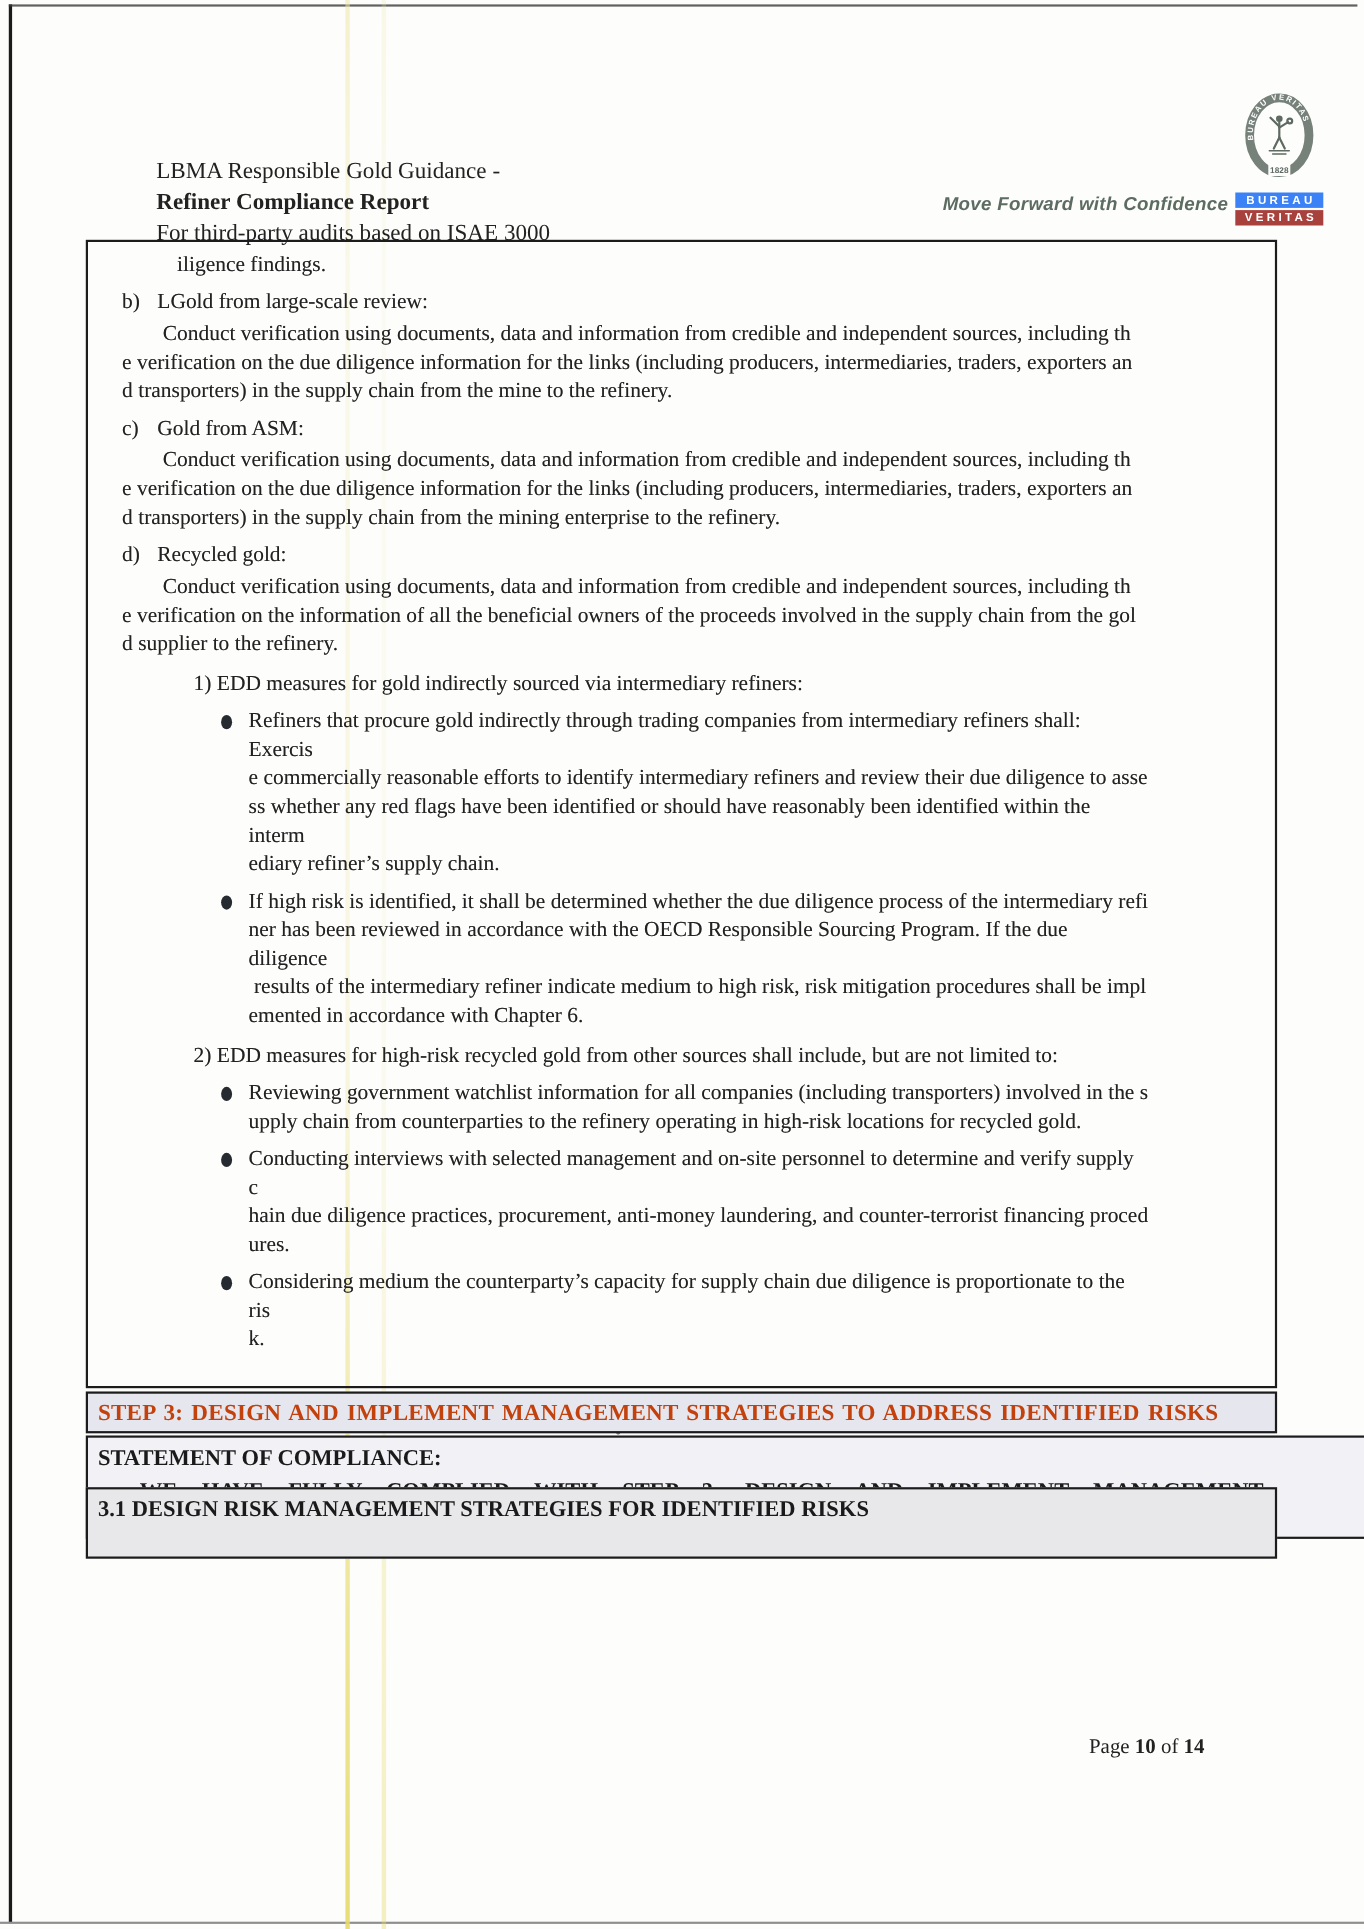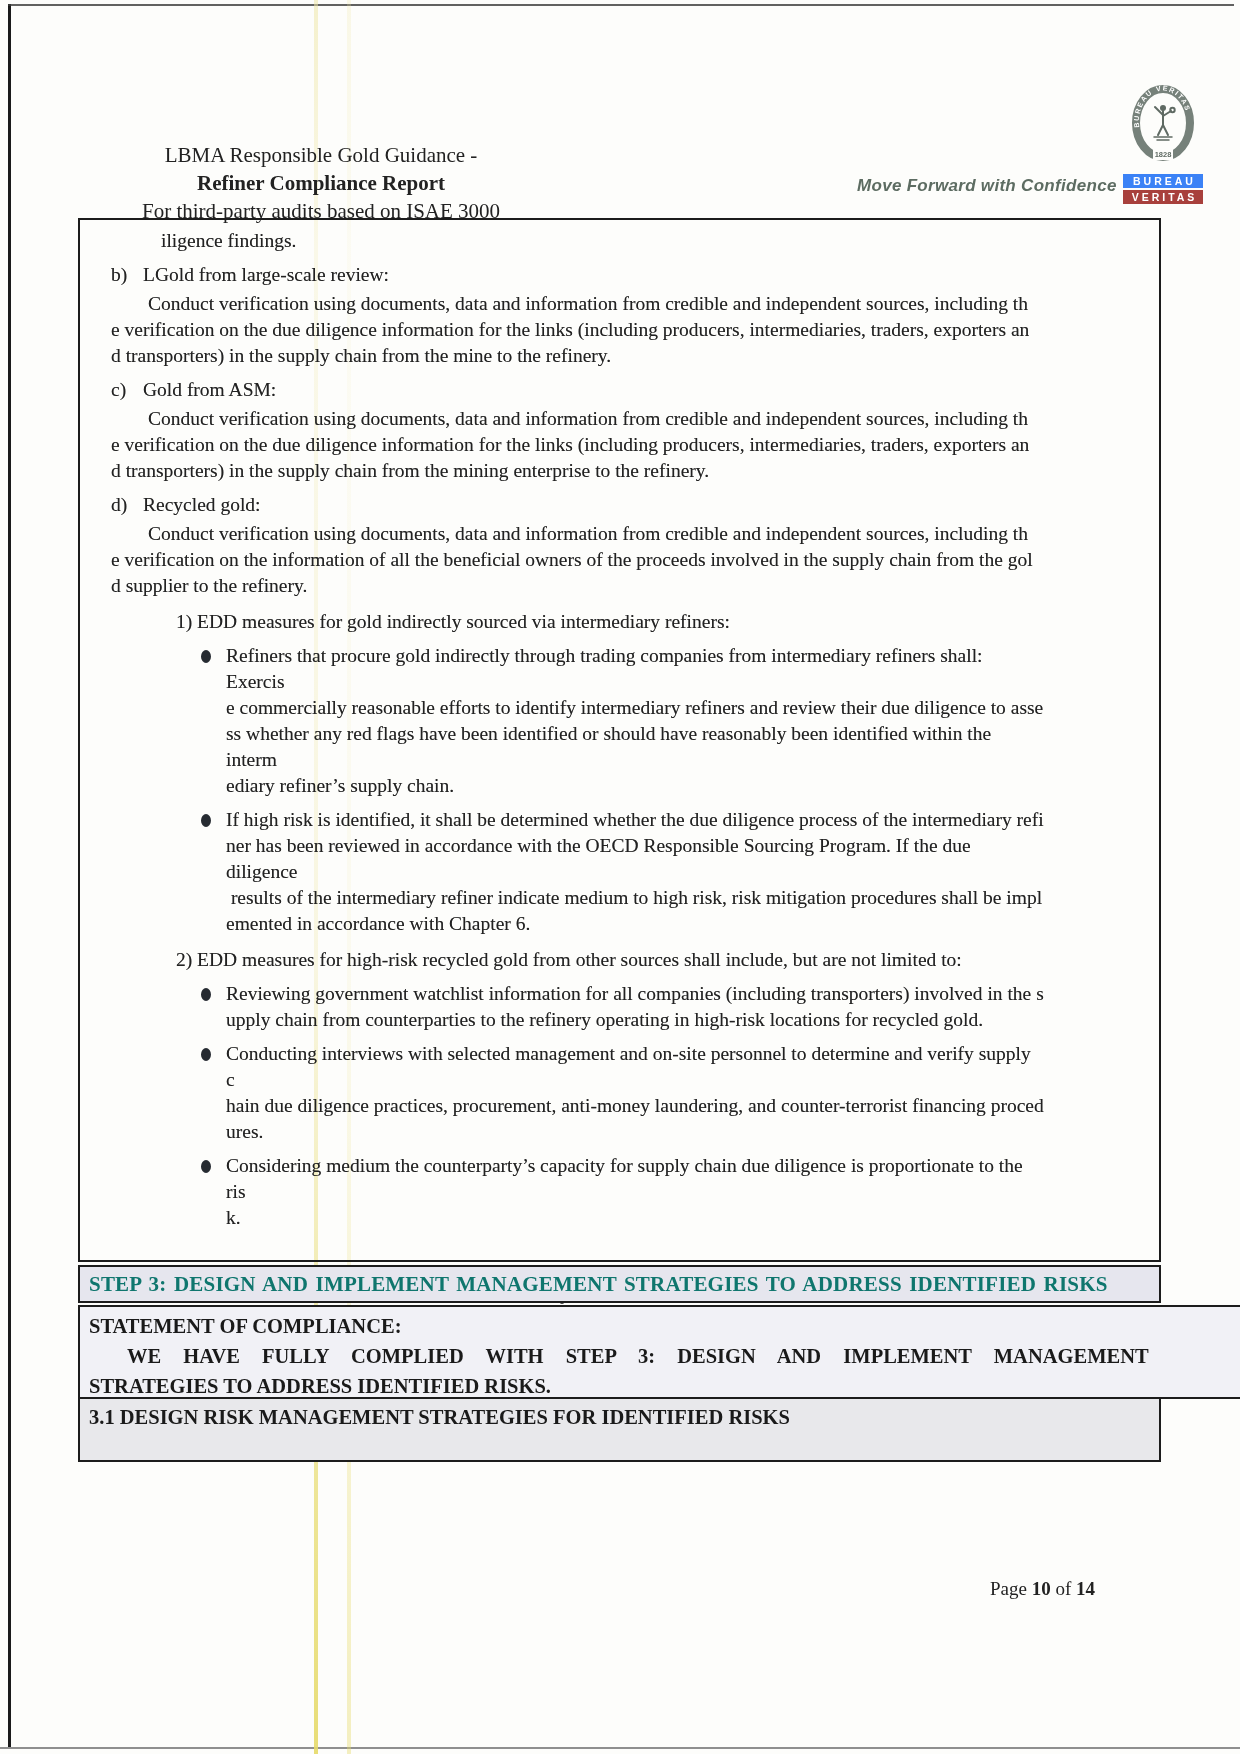--- a/index.html
+++ b/index.html
@@ -14,21 +14,21 @@
   .edge-bottom{position:absolute;left:0;top:1747px;width:1240px;height:2px;background:#8f8f8f;}
   .crease{position:absolute;top:0;height:1754px;width:4px;pointer-events:none;
     background:linear-gradient(180deg,
       rgba(238,230,165,.55) 0%, rgba(238,230,165,.22) 14%,
       rgba(238,230,165,.30) 55%, rgba(233,222,120,.75) 84%,
       rgba(230,218,105,.9) 100%);}
   .crease.c1{left:314px;}
   .crease.c2{left:347px;opacity:.45;}
   .speck{position:absolute;left:560px;top:1301px;width:4px;height:3px;background:#444;border-radius:50%;}
   
-  .hdr{position:absolute;left:142px;top:141px;font-size:21px;line-height:28px;text-align:center;}
+  .hdr{position:absolute;left:142px;top:141px;font-size:21px;line-height:28px;}
   .hdr .b{font-weight:bold;}
   .tagline{position:absolute;left:857px;top:176px;
     font-family:"Liberation Sans",sans-serif;font-style:italic;font-weight:bold;
     font-size:17px;color:#5d6c62;letter-spacing:.3px;}
   .logo{position:absolute;left:1121px;top:84px;width:84px;text-align:center;}
   .logo .bar{width:80px;height:14px;margin:2px auto 0;color:#fff;
     font-family:"Liberation Sans",sans-serif;font-weight:bold;font-size:10.5px;
     letter-spacing:3px;line-height:14px;text-indent:3px;}
   .bar.bureau{background:#3b82f6;}
   .bar.veritas{background:#a8403c;}
@@ -43,26 +43,26 @@
   .para{margin-top:3px;text-indent:37px;white-space:pre-line;}
   .sub-label{margin:10px 0 0 65px;}
   .bullet{margin:8px 0 0 90px;display:flex;}
   .bullet .dotcol{flex:0 0 25px;padding-top:7px;}
   .bullet .dotcol i{display:block;width:10px;height:13px;border-radius:50%;background:#262b31;}
   .bullet .btxt{white-space:pre-line;}
   
   .bar-step3{position:absolute;left:78px;top:1265px;width:1083px;height:38px;
     box-sizing:border-box;border:2px solid #1c1c1c;background:#e6e6ee;
     font-weight:bold;font-size:21px;letter-spacing:.2px;word-spacing:2px;
-    line-height:34px;padding-left:9px;color:#0f766e;}
+    line-height:34px;padding-left:9px;color:#c2410c;}
   .panel-compliance{position:absolute;left:78px;top:1305px;width:1194px;height:94px;
     box-sizing:border-box;border:2px solid #1c1c1c;background:#f1f1f6;
     font-weight:bold;font-size:20.5px;color:#1a1a1a;padding:4px 10px 0 9px;line-height:30px;}
   .panel-compliance .just{word-spacing:17px;text-indent:38px;}
-  .bar-31{position:absolute;left:78px;top:1397px;width:1083px;height:65px;
+  .bar-31{position:absolute;left:78px;top:1352px;width:1083px;height:65px;
     box-sizing:border-box;border:2px solid #1c1c1c;background:#e8e8eb;
     font-weight:bold;font-size:20.5px;color:#1a1a1a;padding:3px 10px 0 9px;line-height:30px;}
   
   .pageno{position:absolute;left:990px;top:1578px;font-size:19px;}
   .pageno .b{font-weight:bold;}
   svg text{font-family:"Liberation Sans",sans-serif;}
 </style>
 </head>
 <body>
 

